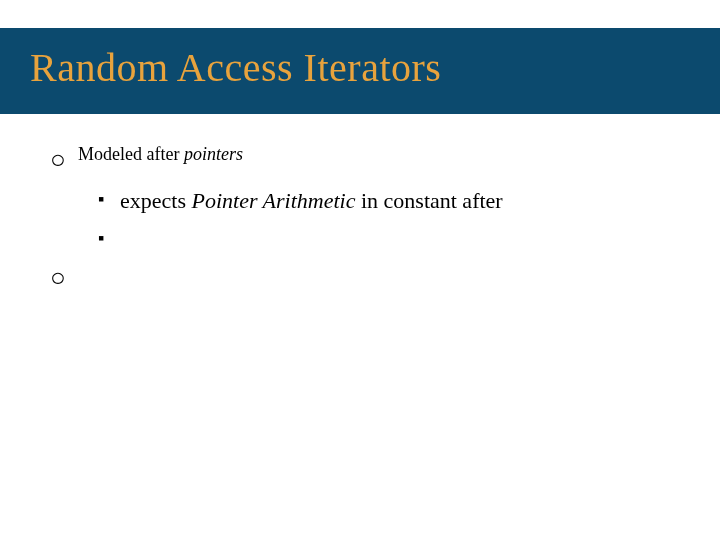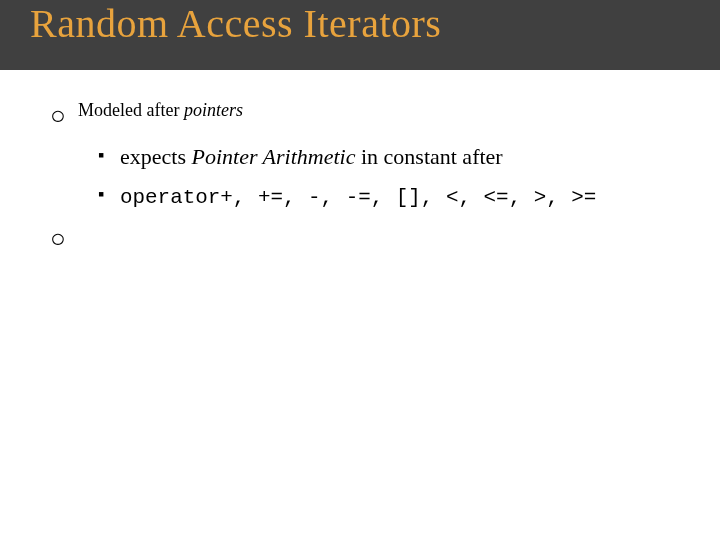--- a/index.html
+++ b/index.html
@@ -12,23 +12,24 @@
     color: #000000;
     overflow: hidden;
   }
   .slide {
     width: 720px;
     height: 540px;
     position: relative;
     box-sizing: border-box;
   }
   .title-bar {
-    background: #404040;
-    padding: 2px 0 24px 30px;
+    background: #0c4a6e;
+    padding: 18px 0 24px 30px;
     box-sizing: border-box;
+    margin-top: 28px;
   }
   .title-text {
     color: #e8a33d;
     font-size: 40px;
     font-weight: 400;
     letter-spacing: 0.5px;
     line-height: 1.1;
   }
   .content {
     padding: 28px 40px 0 50px;
@@ -106,23 +107,20 @@
 
     <div class="level2">
       <span class="bullet">▪</span>
       <span class="text">
         <span>expects </span><span class="italic">Pointer Arithmetic</span><span> in constant after</span>
       </span>
     </div>
 
     <div class="level2">
       <span class="bullet">▪</span>
-      <span class="text">
-        <span class="mono">operator+, +=, -, -=, [], &lt;, &lt;=, &gt;, &gt;=</span>
-      </span>
     </div>
 
     <div class="level1" style="margin-top:6px;">
       <span class="bullet circle-bullet-sm">○</span>
     </div>
 
   </div>
 
 </div>
 

